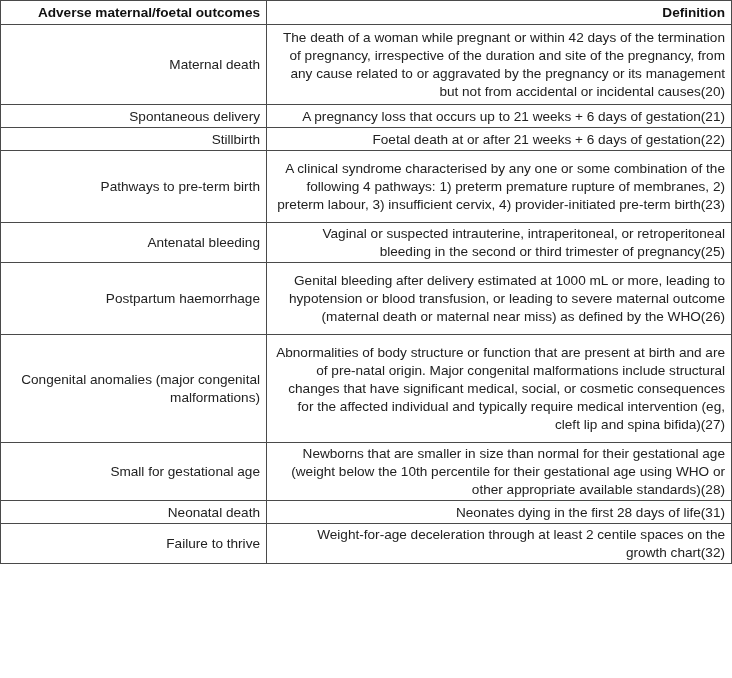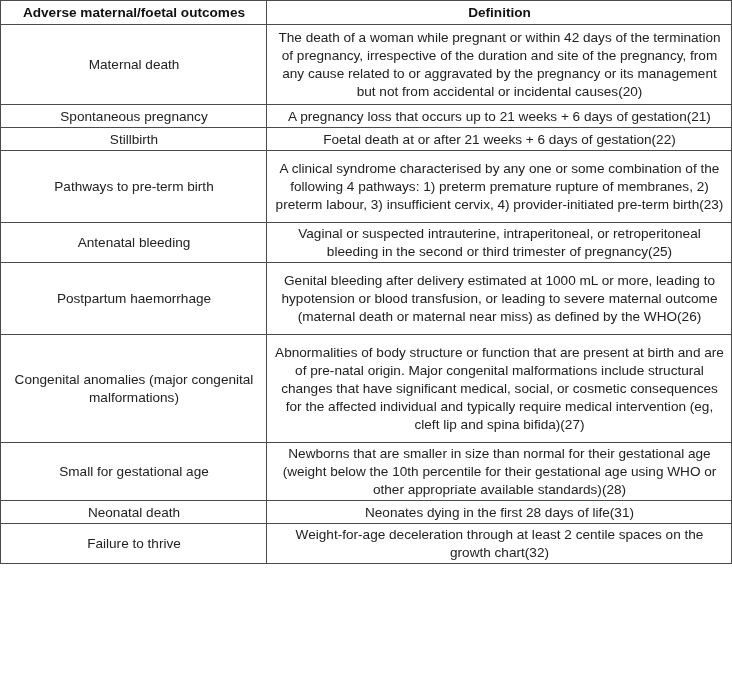--- a/index.html
+++ b/index.html
@@ -12,21 +12,21 @@
       font-size: 13.6px;
       color: #222222;
       table-layout: fixed;
     }
     col.c1 { width: 266px; }
     col.c2 { width: 465px; }
     td, th {
       border: 1px solid #4a4a4a;
       padding: 2px 6px 1px 7px;
       vertical-align: middle;
-      text-align: center;
+      text-align: right;
       line-height: 18px;
     }
     th, td.bold { font-weight: bold; color: #111111; }
     tr.h1 { height: 24px; }
     tr.h2 { height: 23px; }
   </style>
 </head>
 <body>
 
 <table>
@@ -39,21 +39,21 @@
       <th>Adverse maternal/foetal outcomes</th>
       <th>Definition</th>
     </tr>
   </thead>
   <tbody>
     <tr style="height:80px">
       <td>Maternal death</td>
       <td>The death of a woman while pregnant or within 42 days of the termination of pregnancy, irrespective of the duration and site of the pregnancy, from any cause related to or aggravated by the pregnancy or its management but not from accidental or incidental causes(20)</td>
     </tr>
     <tr class="h2">
-      <td>Spontaneous pregnancy</td>
+      <td>Spontaneous delivery</td>
       <td>A pregnancy loss that occurs up to 21 weeks + 6 days of gestation(21)</td>
     </tr>
     <tr class="h2">
       <td>Stillbirth</td>
       <td>Foetal death at or after 21 weeks + 6 days of gestation(22)</td>
     </tr>
     <tr style="height:72px">
       <td>Pathways to pre-term birth</td>
       <td>A clinical syndrome characterised by any one or some combination of the following 4 pathways: 1) preterm premature rupture of membranes, 2) preterm labour, 3) insufficient cervix, 4) provider-initiated pre-term birth(23)</td>
     </tr>

